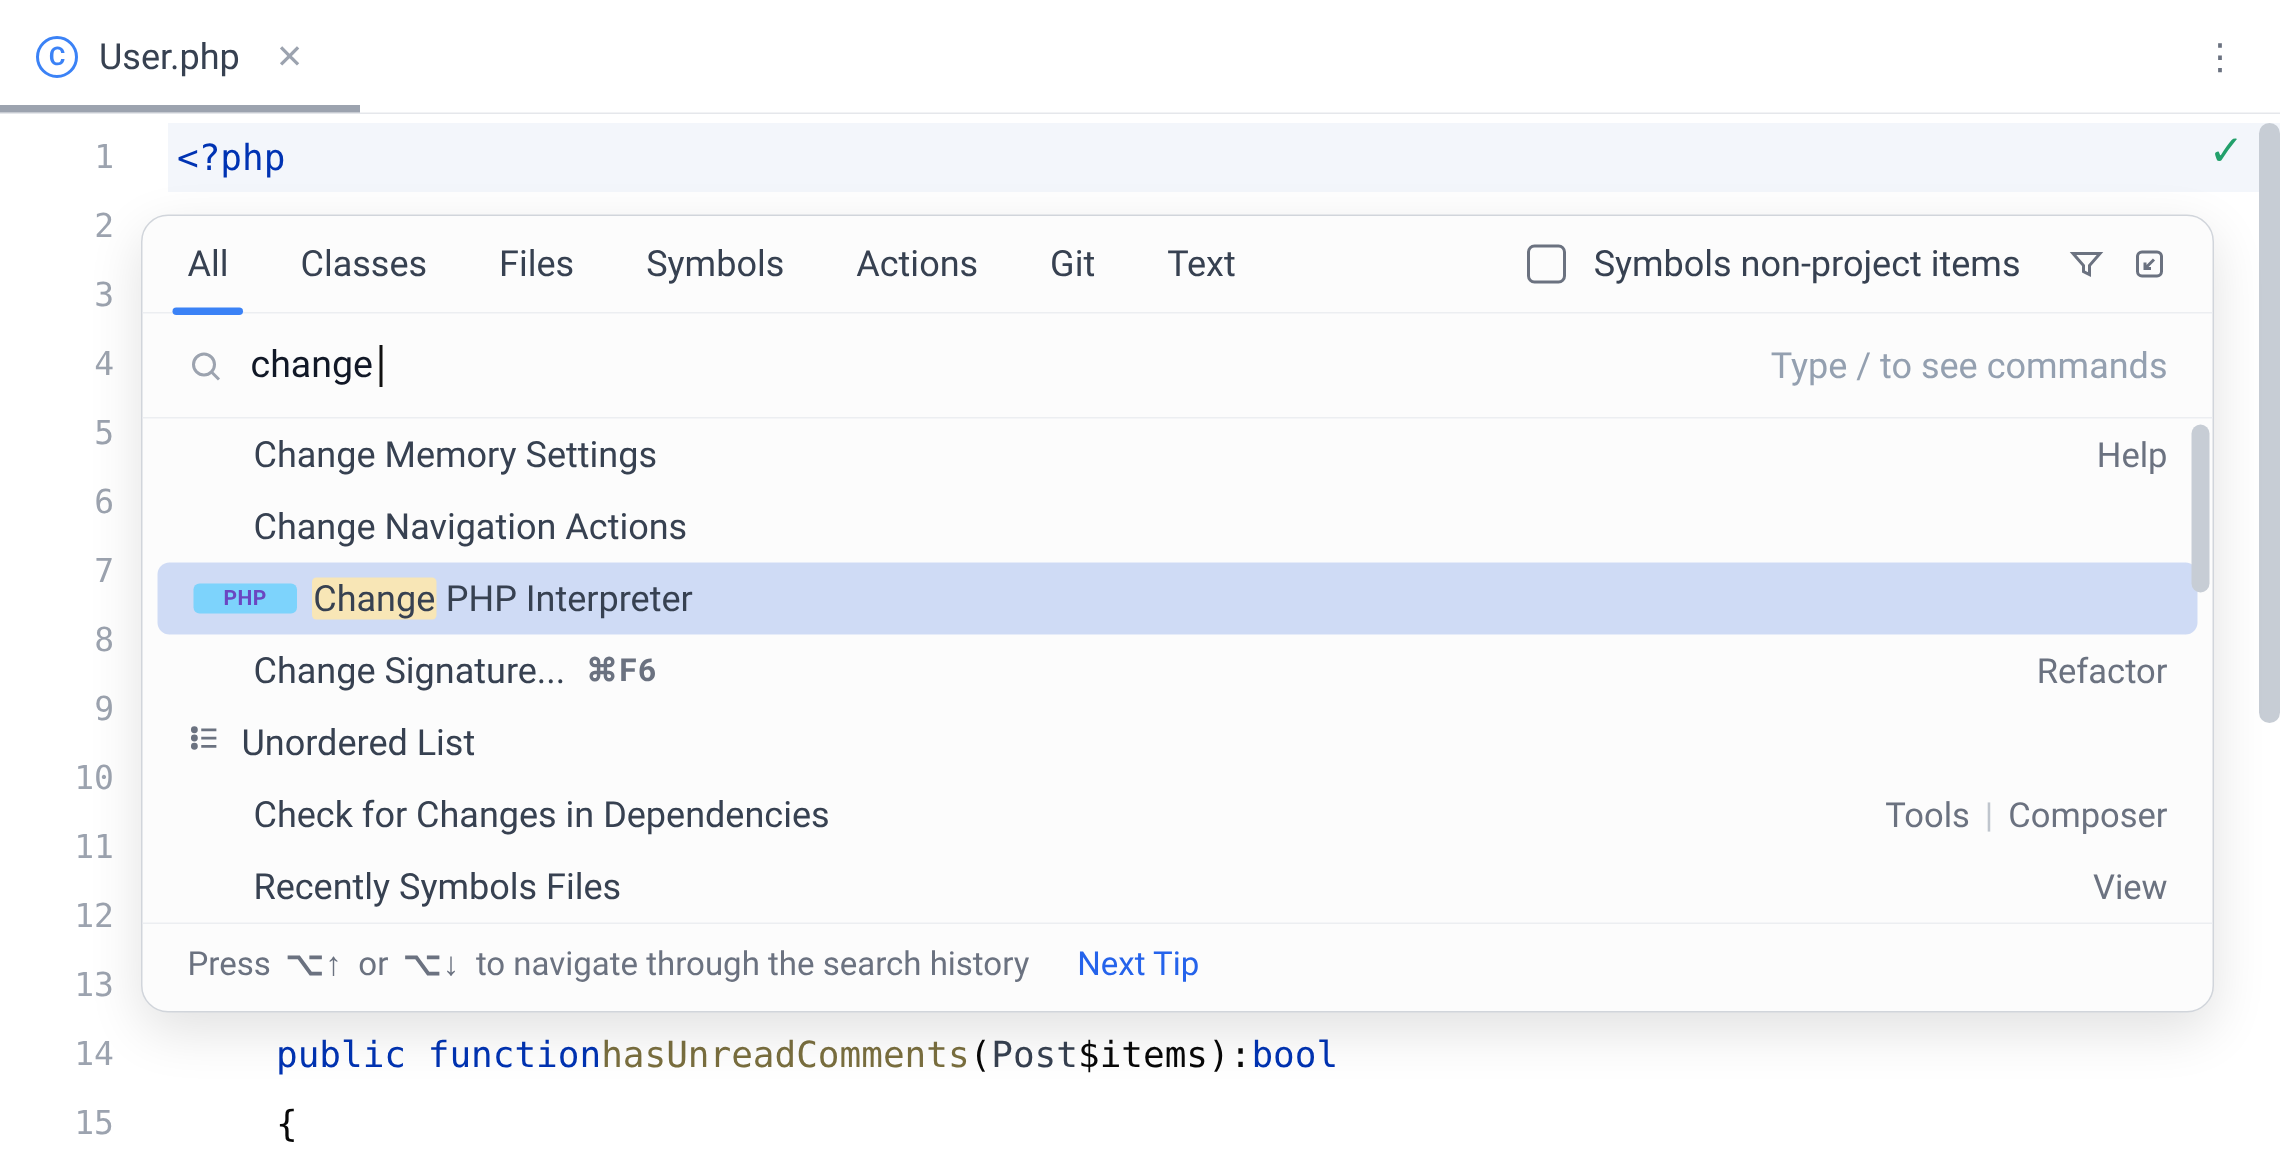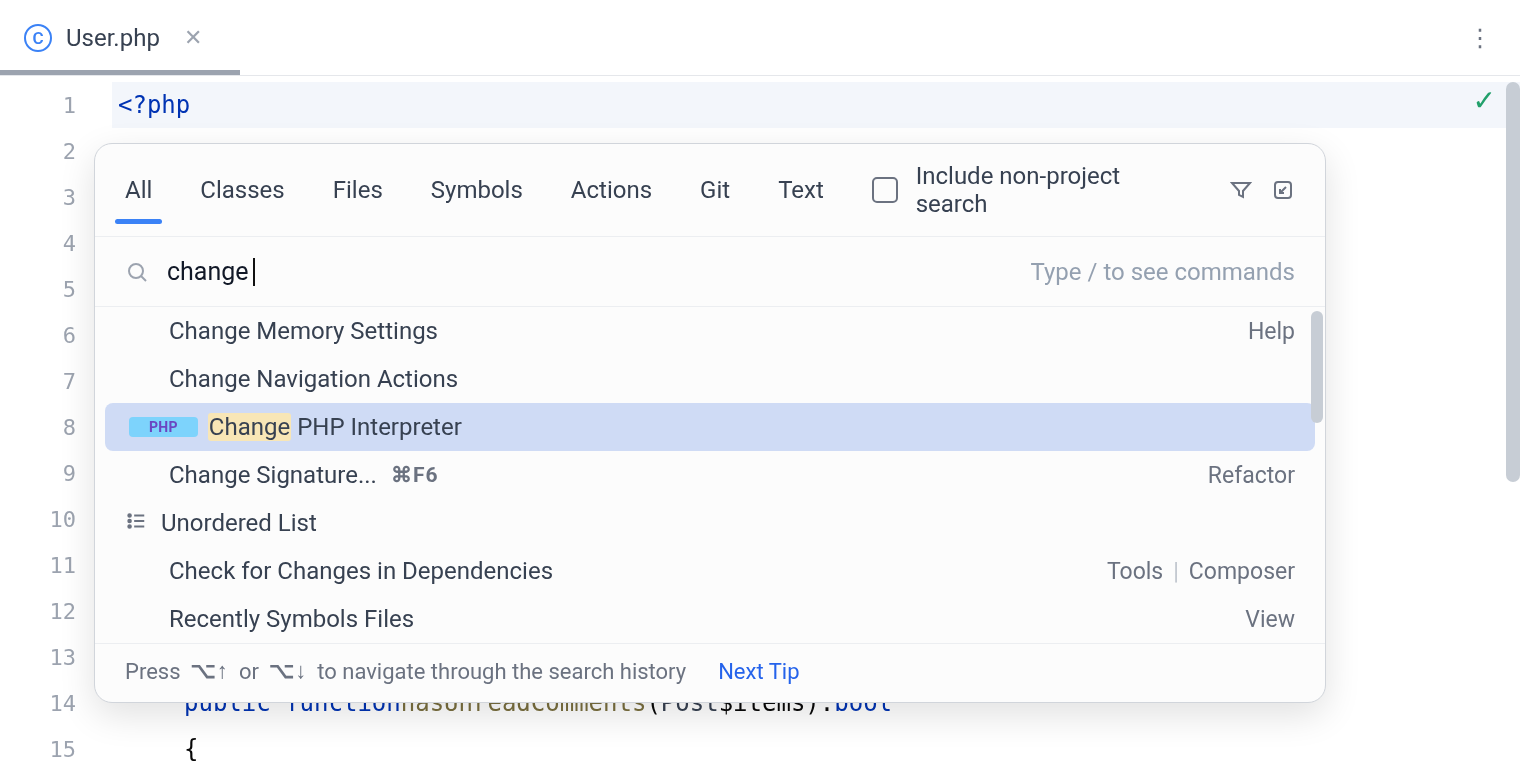--- a/index.html
+++ b/index.html
@@ -108,21 +108,21 @@
   top: 8px;
   color: #22a06b;
   font-size: 28px;
 }
 
 
 .popup {
   position: absolute;
   left: 94px;
   top: 143px;
-  width: 1232px;
+  width: 1382px;
   background: #fcfcfc;
   border: 1px solid #d1d5db;
   border-radius: 18px;
   box-shadow: 0 12px 36px rgba(0,0,0,0.12);
   overflow: hidden;
 }
 .popup-tabs {
   display: flex;
   align-items: center;
   padding: 18px 30px 0 30px;
@@ -365,21 +365,21 @@
   <div class="popup-tabs">
     <div class="popup-tab active">All</div>
     <div class="popup-tab">Classes</div>
     <div class="popup-tab">Files</div>
     <div class="popup-tab">Symbols</div>
     <div class="popup-tab">Actions</div>
     <div class="popup-tab">Git</div>
     <div class="popup-tab">Text</div>
     <div class="popup-right-controls">
       <div class="checkbox"></div>
-      <span class="include-label">Include non-project search</span>
+      <span class="include-label">Symbols non-project items</span>
       <span class="icon-btn" style="margin-left:14px;">
         <svg width="24" height="24" viewBox="0 0 24 24" fill="none" stroke="currentColor" stroke-width="2">
             <path d="M3 5h18l-7 8v6l-4-2v-4z"></path>
           </svg>
       </span>
       <span class="icon-btn">
         <svg width="24" height="24" viewBox="0 0 24 24" fill="none" stroke="currentColor" stroke-width="2">
             <rect x="4" y="4" width="16" height="16" rx="3"></rect>
             <path d="M15 9l-6 6M9 11v4h4"></path>
           </svg>

